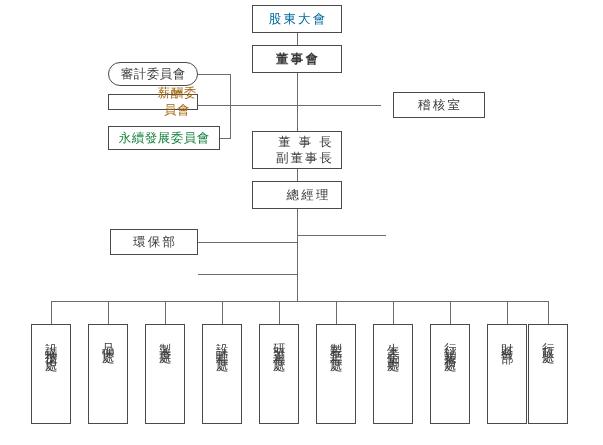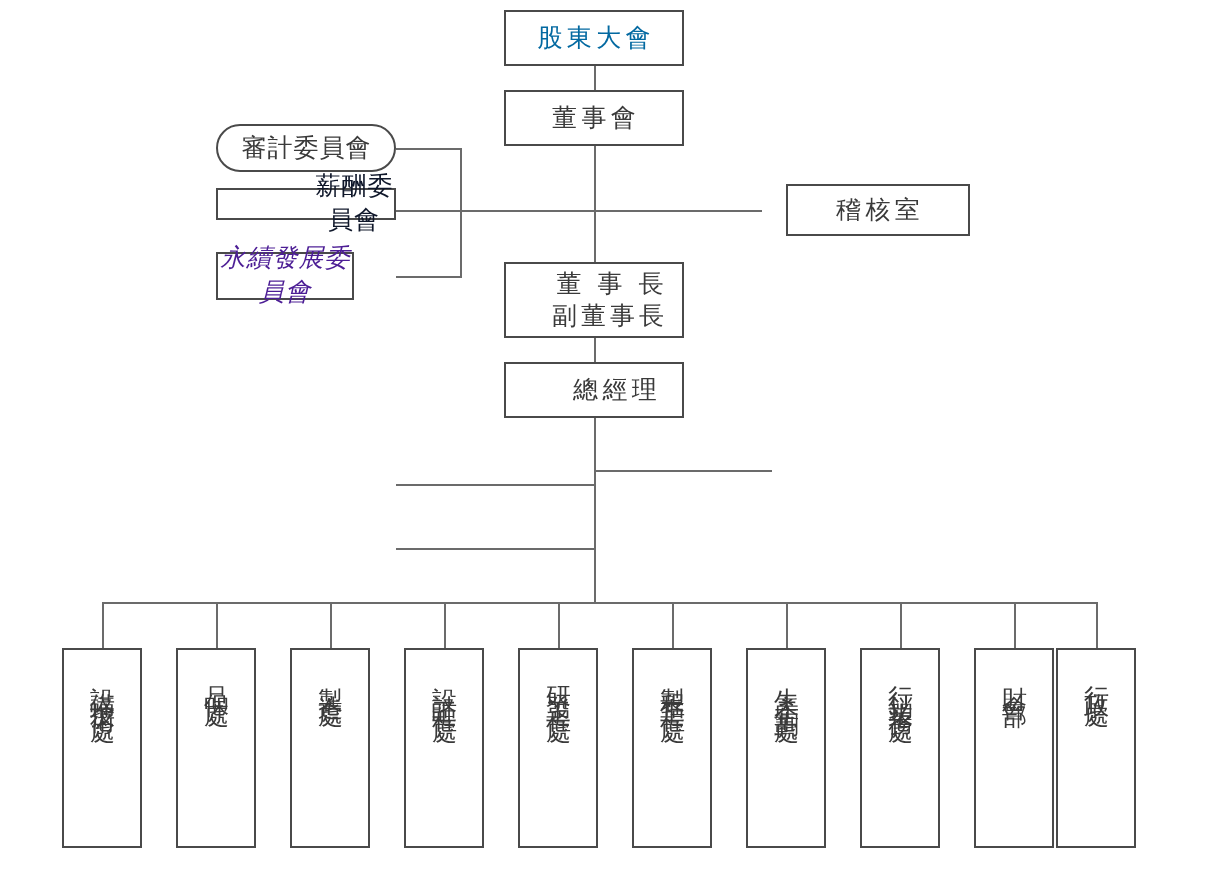--- a/index.html
+++ b/index.html
@@ -91,41 +91,44 @@
     <div class="line v" style="left: 222px; top: 301px; height: 23px; background: rgb(107, 107, 107);"></div>
     <div class="line v" style="left: 279px; top: 301px; height: 23px; background: rgb(107, 107, 107);"></div>
     <div class="line v" style="left: 336px; top: 301px; height: 23px; background: rgb(107, 107, 107);"></div>
     <div class="line v" style="left: 393px; top: 301px; height: 23px; background: rgb(107, 107, 107);"></div>
     <div class="line v" style="left: 450px; top: 301px; height: 23px; background: rgb(107, 107, 107);"></div>
     <div class="line v" style="left: 507px; top: 301px; height: 23px; background: rgb(107, 107, 107);"></div>
     <div class="line v" style="left: 548px; top: 301px; height: 23px; background: rgb(107, 107, 107);"></div>
     <div class="node h-node" style="left: 252px; top: 5px; width: 90px; height: 28px; border-color: rgb(74, 74, 74); color: #0369a1;">
       <span class="txt">股東大會</span>
     </div>
-    <div class="node h-node" style="left: 252px; top: 45px; width: 90px; height: 28px; border-color: rgb(74, 74, 74); color: rgb(58, 58, 58);">
+    <div class="node h-node" style="left: 252px; top: 45px; width: 90px; height: 28px; border-color: rgb(74, 74, 74); color: rgb(58, 58, 58); font-weight: bold;">
       <span class="txt">董事會</span>
     </div>
     <div class="node h-node tight" style="left: 108px; top: 62px; width: 90px; height: 24px; border-color: rgb(74, 74, 74); color: rgb(58, 58, 58); border-radius: 12px;">
       <span class="txt">審計委員會</span>
     </div>
-    <div class="node h-node tight" style="left: 108px; top: 94px; width: 90px; height: 16px; border-color: rgb(74, 74, 74); color: #0f172a; padding-left: 48px;">
+    <div class="node h-node tight" style="left: 108px; top: 94px; width: 90px; height: 16px; border-color: rgb(74, 74, 74); color: #a16207; padding-left: 48px;">
       <span class="txt">薪酬委員會</span>
     </div>
-    <div class="node h-node tight" style="left: 108px; top: 126px; width: 69px; height: 24px; border-color: rgb(74, 74, 74); color: #4c1d95; font-style: italic;">
+    <div class="node h-node tight" style="left: 108px; top: 126px; width: 112px; height: 24px; border-color: rgb(74, 74, 74); color: #15803d;">
       <span class="txt">永續發展委員會</span>
     </div>
     <div class="node h-node" style="left: 380px; top: 92px; width: 92px; height: 26px; border-color: rgb(74, 74, 74); color: rgb(58, 58, 58); margin-left: 13px;">
       <span class="txt">稽核室</span>
     </div>
     <div class="node h-node two-line tight" style="left: 252px; top: 131px; width: 90px; height: 38px; border-color: rgb(74, 74, 74); color: rgb(58, 58, 58); padding-left: 16px;">
       <span class="txt">董 事 長
 副董事長</span>
     </div>
     <div class="node h-node" style="left: 252px; top: 181px; width: 90px; height: 28px; border-color: rgb(74, 74, 74); color: rgb(58, 58, 58); padding-left: 21px;">
       <span class="txt">總經理</span>
+    </div>
+    <div class="node h-node" style="left: 110px; top: 229px; width: 88px; height: 26px; border-color: rgb(74, 74, 74); color: rgb(58, 58, 58);">
+      <span class="txt">環保部</span>
     </div>
     <div class="node v-node" style="left: 31px; top: 324px; width: 40px; height: 100px; border-color: rgb(74, 74, 74); color: rgb(58, 58, 58);">
       <span class="txt">設備技術處</span>
     </div>
     <div class="node v-node" style="left: 88px; top: 324px; width: 40px; height: 100px; border-color: rgb(74, 74, 74); color: rgb(58, 58, 58);">
       <span class="txt">品保處</span>
     </div>
     <div class="node v-node" style="left: 145px; top: 324px; width: 40px; height: 100px; border-color: rgb(74, 74, 74); color: rgb(58, 58, 58);">
       <span class="txt">製造處</span>
     </div>

